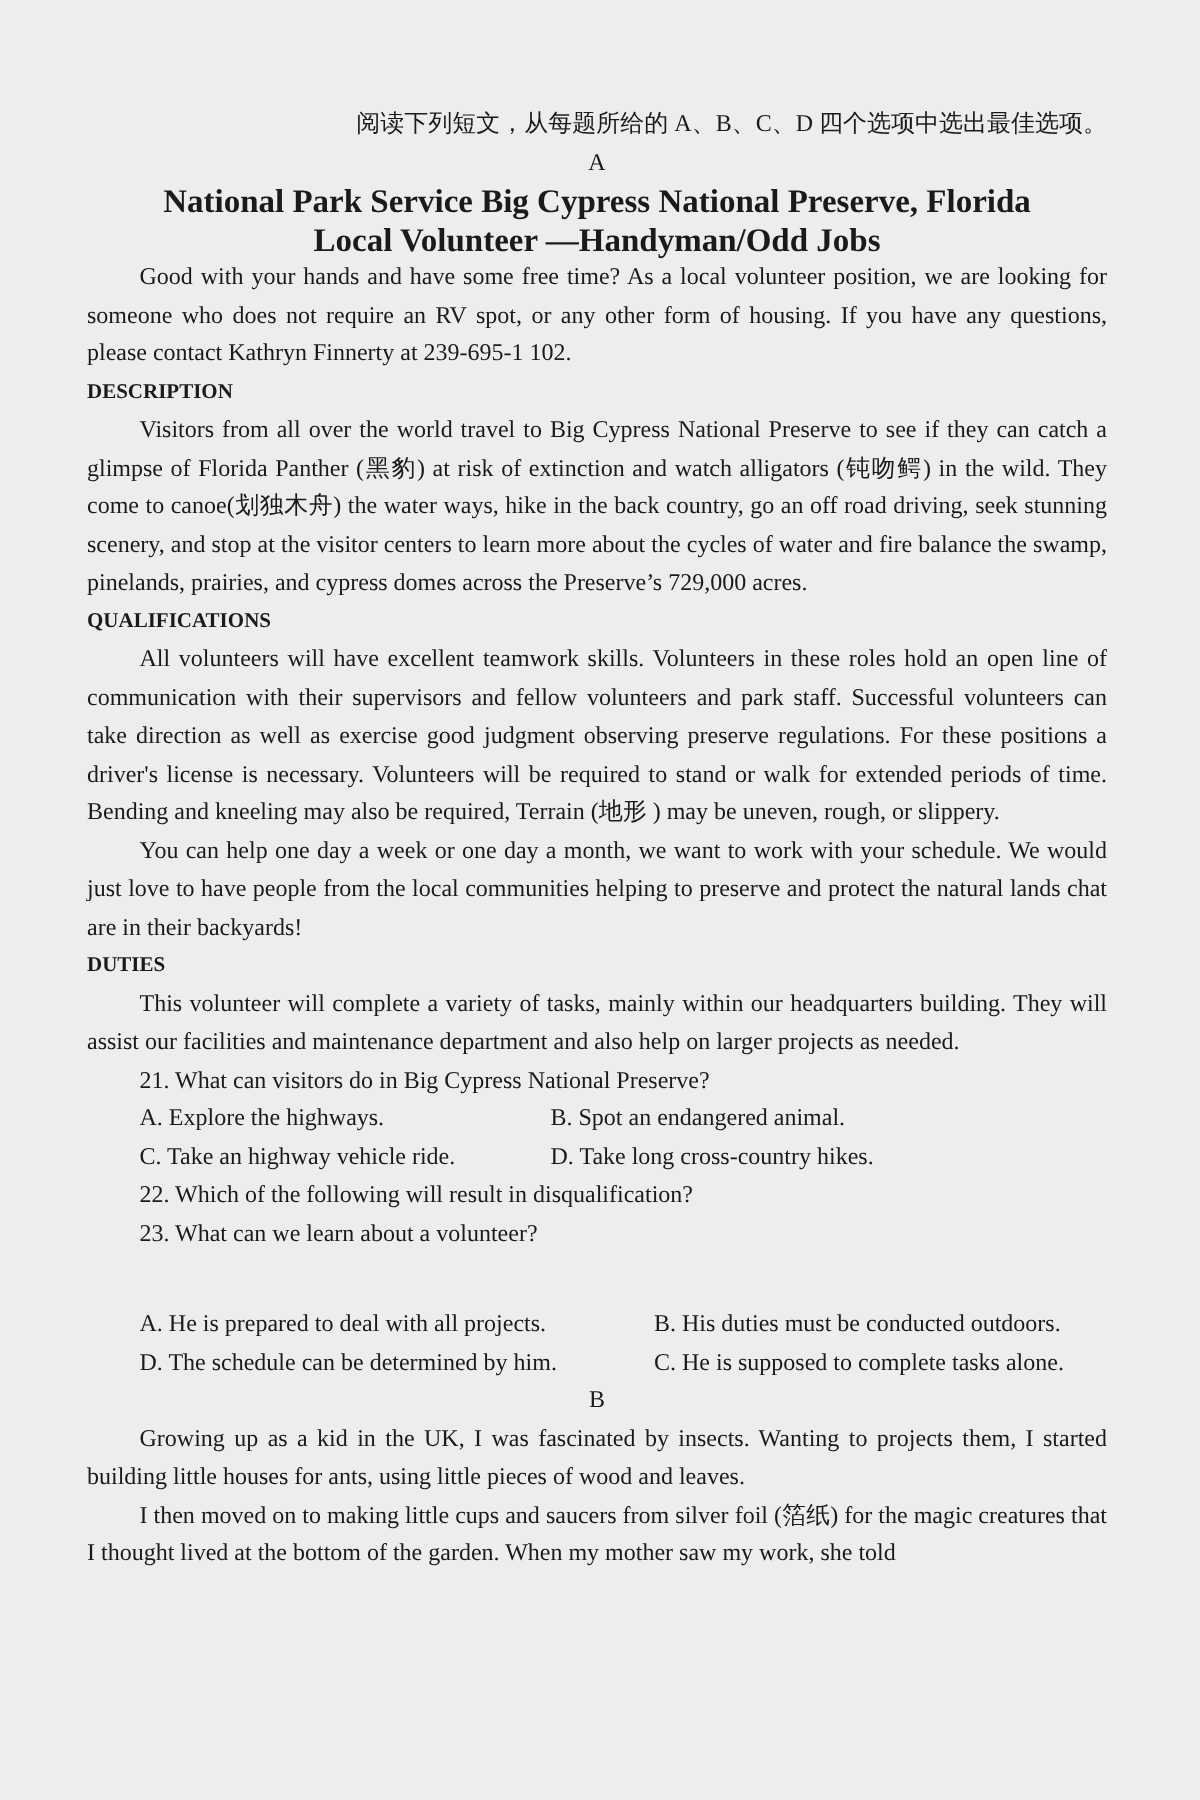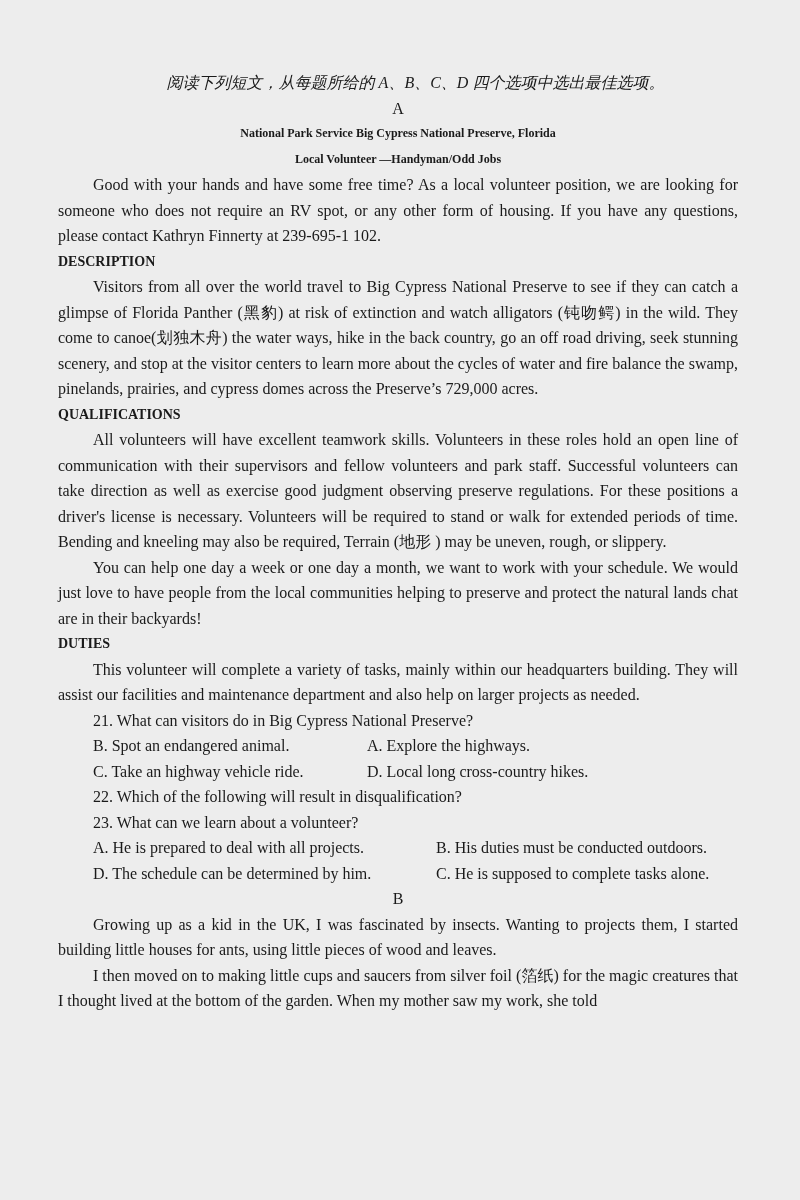--- a/index.html
+++ b/index.html
@@ -5,59 +5,59 @@
   html, body { margin: 0; padding: 0; }
   body {
     width: 800px; height: 1200px; overflow: hidden;
     background: #ededed; color: #1a1a1a;
     font-family: "Liberation Serif", "DejaVu Serif", serif;
     font-size: 16px;
   }
   .page { position: relative; padding: 0 62px 0 58px; }
   .line { line-height: 25.5px; text-align: justify; }
   .section-letter { text-align: center; line-height: 25.5px; }
-  .title { text-align: center; font-weight: bold; line-height: 25.5px; font-size: 12px; }
+  .title { text-align: center; font-weight: bold; line-height: 25.5px; font-size: 22px; }
   .head { font-weight: bold; line-height: 25.5px; font-size: 14px; }
   p { margin: 0; text-indent: 35px; line-height: 25.5px; text-align: justify; }
   .q { line-height: 25.5px; margin-left: 35px; }
   .opts { display: grid; padding-left: 35px; line-height: 25.5px; }
   .opts.two-21 { grid-template-columns: 274px auto; }
-  .opts.two-23 { grid-template-columns: 343px auto; }
+  .opts.two-23 { grid-template-columns: 343px auto; margin-top: 35px; }
   .opts.one { grid-template-columns: auto; }
 </style>
 </head>
 <body>
 
 <div class="page">
   <div style="height:70px"></div>
-  <div class="line" style="padding-left:35px;text-align:center;font-style:italic;">阅读下列短文，从每题所给的 A、B、C、D 四个选项中选出最佳选项。</div>
+  <div class="line" style="padding-left:35px;text-align:right;">阅读下列短文，从每题所给的 A、B、C、D 四个选项中选出最佳选项。</div>
 
   <div class="section-letter">A</div>
   <div class="title">National Park Service Big Cypress National Preserve, Florida</div>
   <div class="title">Local Volunteer —Handyman/Odd Jobs</div>
 
   <p>Good with your hands and have some free time? As a local volunteer position, we are looking for someone who does not require an RV spot, or any other form of housing. If you have any questions, please contact Kathryn Finnerty at 239-695-1 102.</p>
 
   <div class="head">DESCRIPTION</div>
   <p>Visitors from all over the world travel to Big Cypress National Preserve to see if they can catch a glimpse of Florida Panther (黑豹) at risk of extinction and watch alligators (钝吻鳄) in the wild. They come to canoe(划独木舟) the water ways, hike in the back country, go an off road driving, seek stunning scenery, and stop at the visitor centers to learn more about the cycles of water and fire balance the swamp, pinelands, prairies, and cypress domes across the Preserve’s 729,000 acres.</p>
 
   <div class="head">QUALIFICATIONS</div>
   <p>All volunteers will have excellent teamwork skills. Volunteers in these roles hold an open line of communication with their supervisors and fellow volunteers and park staff. Successful volunteers can take direction as well as exercise good judgment observing preserve regulations. For these positions a driver's license is necessary. Volunteers will be required to stand or walk for extended periods of time. Bending and kneeling may also be required, Terrain (地形 ) may be uneven, rough, or slippery.</p>
   <p>You can help one day a week or one day a month, we want to work with your schedule. We would just love to have people from the local communities helping to preserve and protect the natural lands chat are in their backyards!</p>
 
   <div class="head">DUTIES</div>
   <p>This volunteer will complete a variety of tasks, mainly within our headquarters building. They will assist our facilities and maintenance department and also help on larger projects as needed.</p>
 
   <div>
     <div class="q">21. What can visitors do in Big Cypress National Preserve?</div>
     <div class="opts two-21">
+      <div>A. Explore the highways.</div>
       <div>B. Spot an endangered animal.</div>
-      <div>A. Explore the highways.</div>
       <div>C. Take an highway vehicle ride.</div>
-      <div>D. Local long cross-country hikes.</div>
+      <div>D. Take long cross-country hikes.</div>
     </div>
   </div>
 
   <div>
     <div class="q">22. Which of the following will result in disqualification?</div>
   </div>
 
   <div>
     <div class="q">23. What can we learn about a volunteer?</div>
     <div class="opts two-23">

